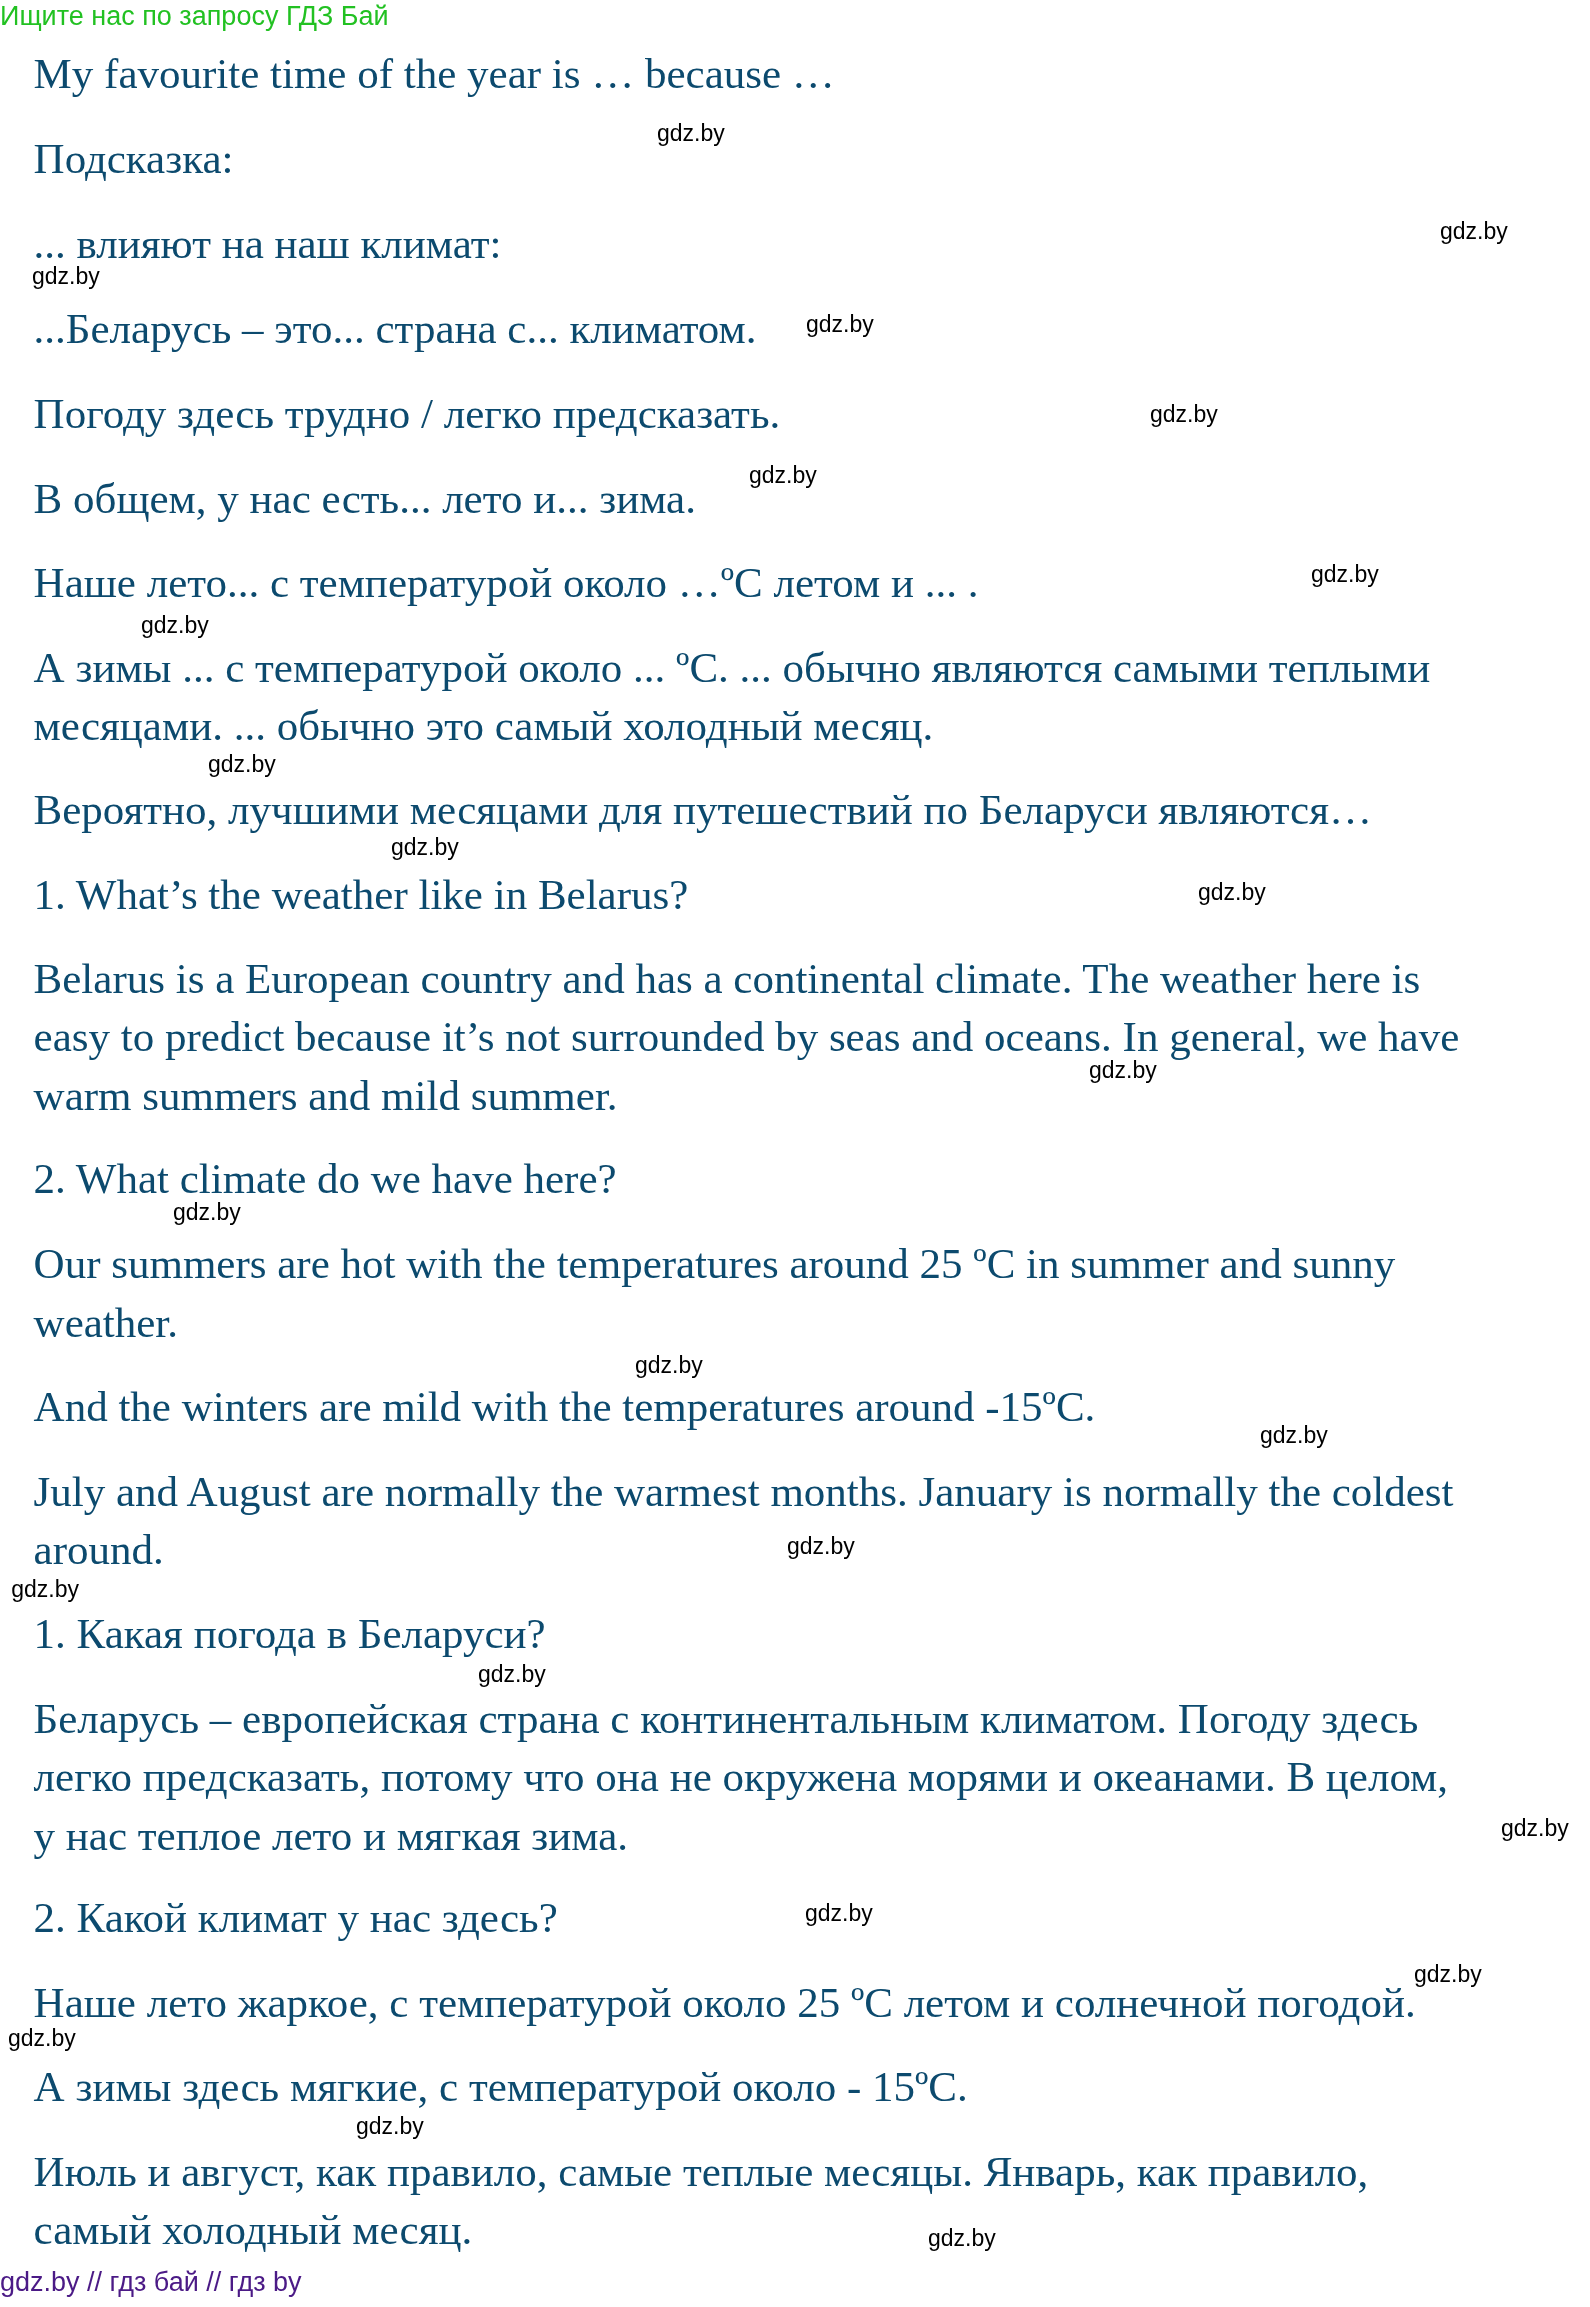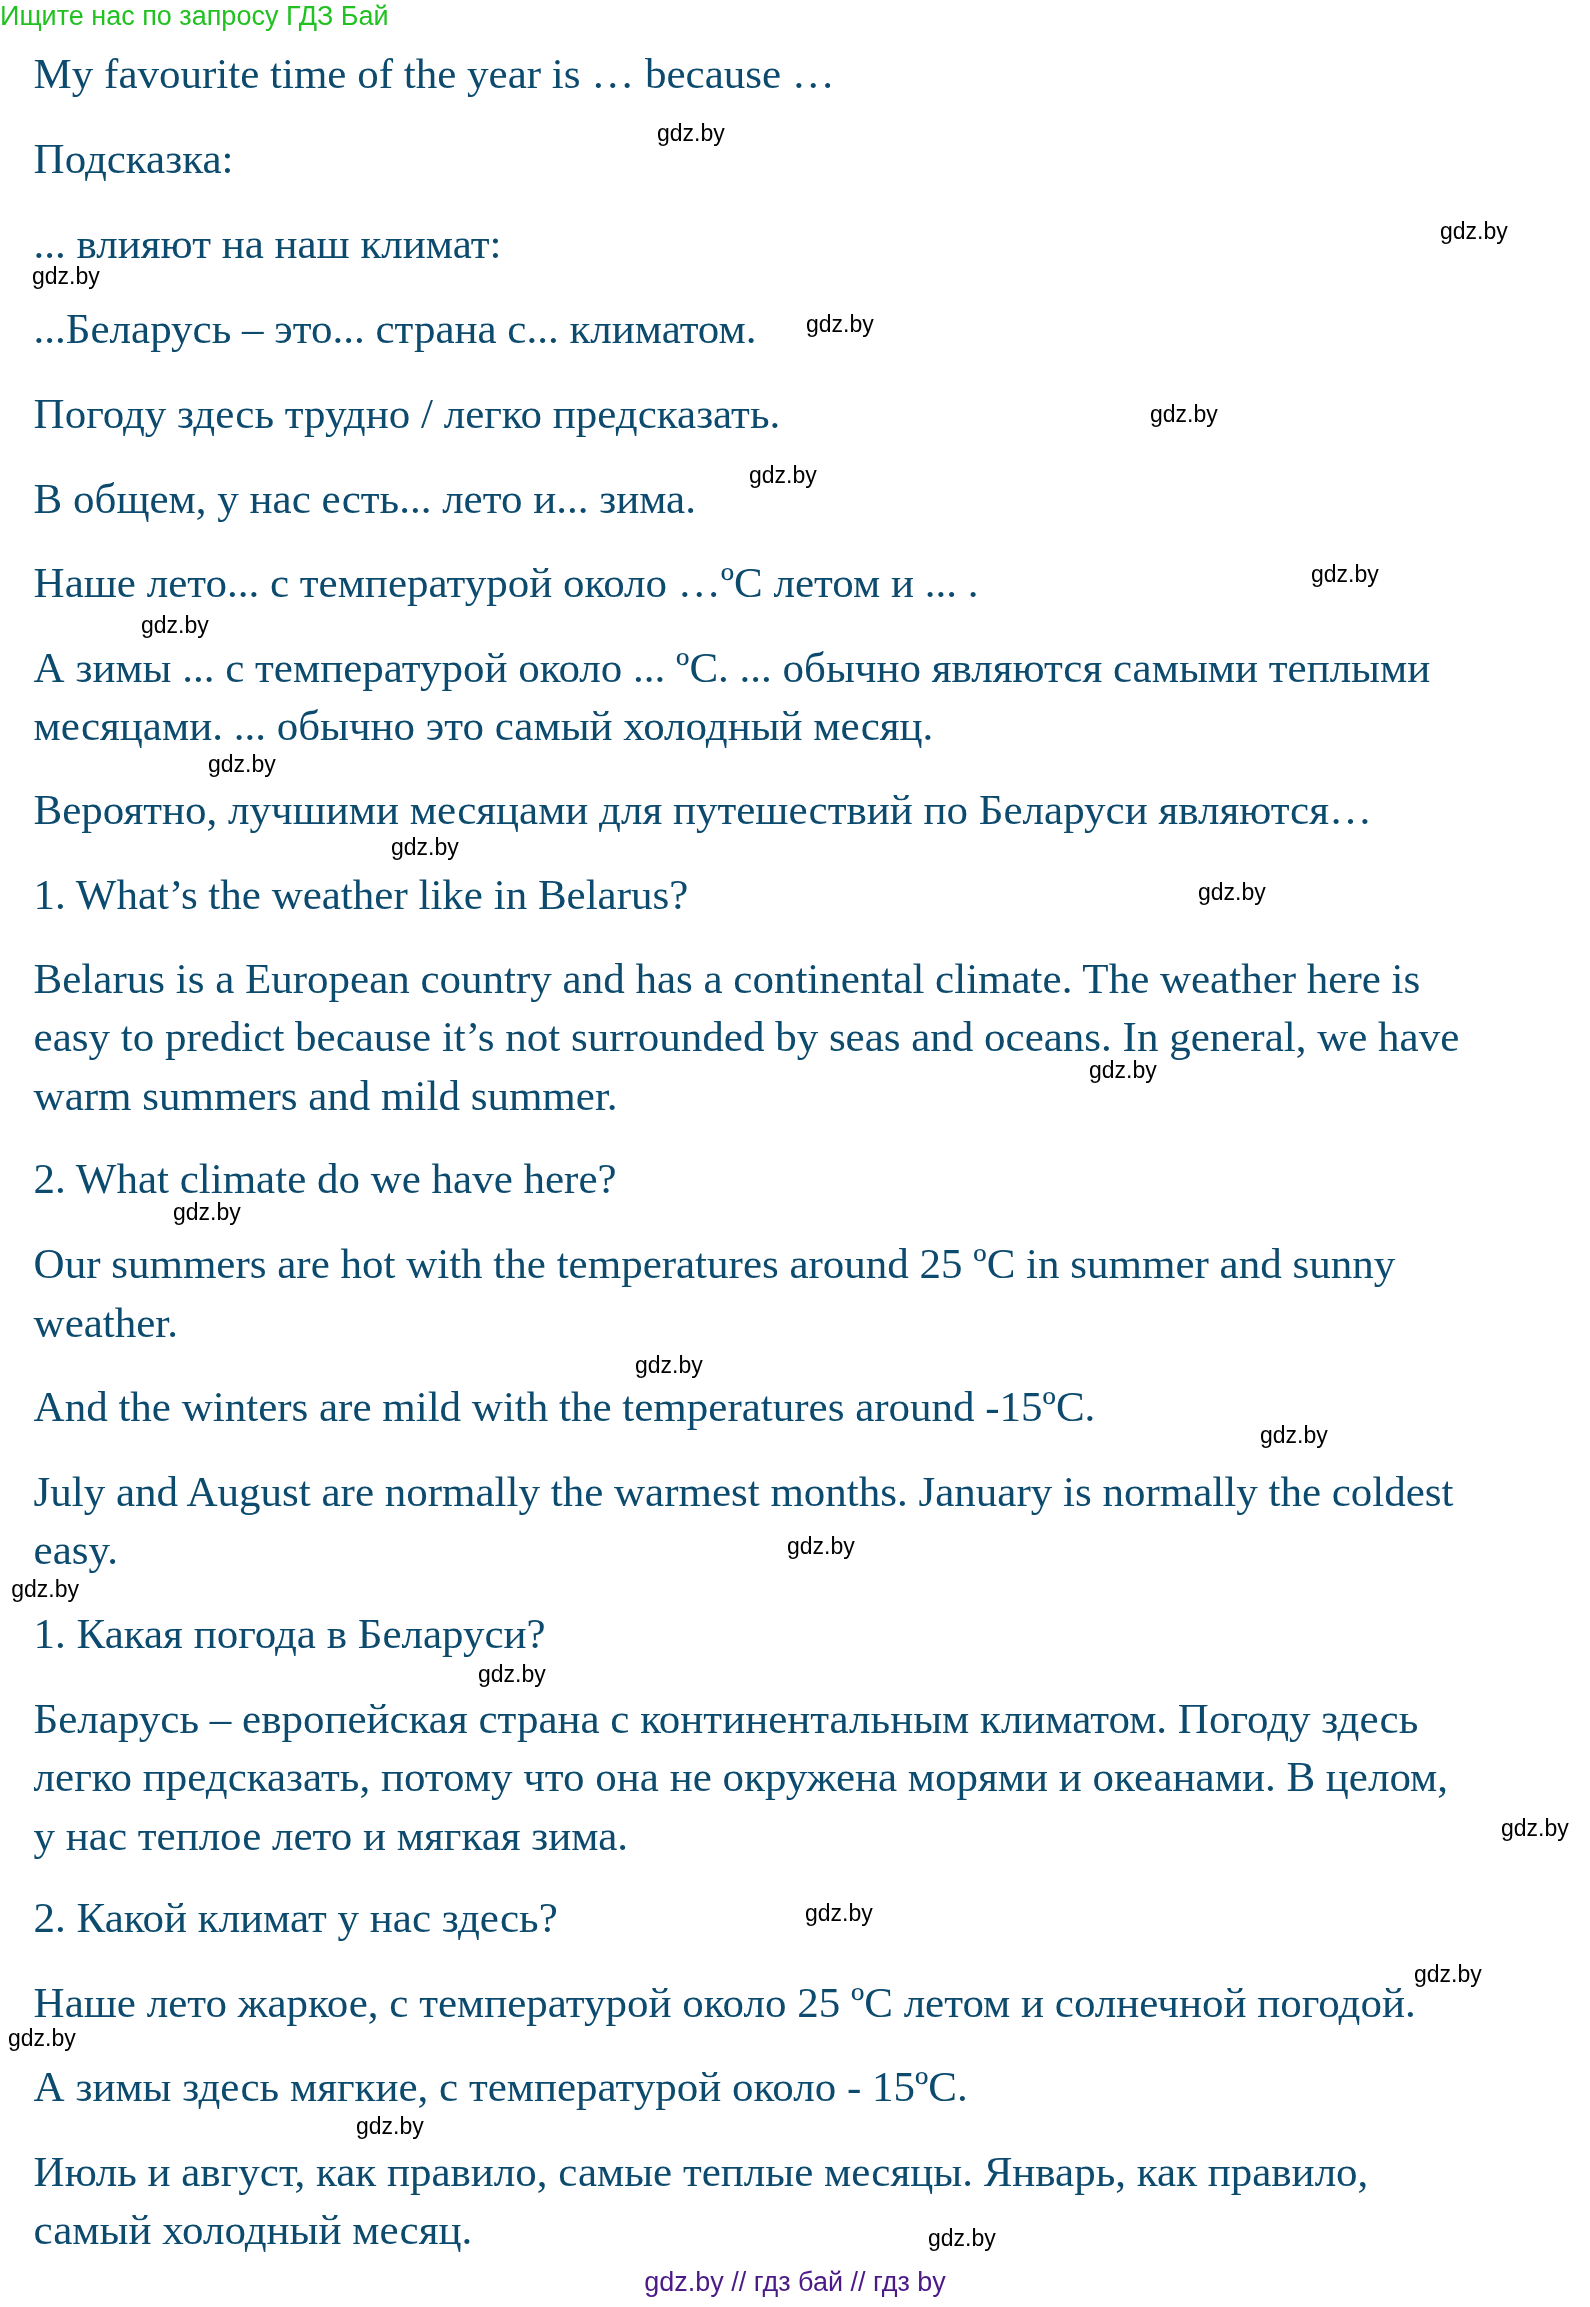--- a/index.html
+++ b/index.html
@@ -1,20 +1,20 @@
 <!DOCTYPE html>
 <html style="font-size:13px"><head>
 <meta charset="utf-8">
 <style>
   html,body{margin:0;padding:0;background:#fff;}
   body{width:1590px;height:2307px;position:relative;overflow:hidden;}
   .hdr{position:absolute;top:0;left:0;width:1590px;text-align:left;color:#22c122;font-family:"Liberation Sans",sans-serif;font-size:27px;line-height:32px;}
   .ln{position:absolute;left:17.6px;font-family:"Liberation Serif",serif;font-size:43px;color:#0c4a6e;white-space:nowrap;line-height:48px;margin-left:16px;}
   .wm{position:absolute;font-family:"Liberation Sans",sans-serif;font-size:23px;color:#000;white-space:nowrap;}
-  .ftr{position:absolute;top:2267px;left:0;width:1590px;text-align:center;color:#4b1a86;font-family:"Liberation Sans",sans-serif;font-size:27px;}
+  .ftr{position:absolute;top:2267px;left:0;width:1590px;color:#4b1a86;font-family:"Liberation Sans",sans-serif;font-size:27px;}
 </style>
 </head>
 <body>
 
 <div class="hdr">Ищите нас по запросу ГДЗ Бай</div>
 
 <div class="ln" style="top:50px">My favourite time of the year is … because …</div>
 <div class="ln" style="top:135px">Подсказка:</div>
 <div class="ln" style="top:220px">...  влияют на наш климат:</div>
 <div class="ln" style="top:305px">...Беларусь – это... страна с... климатом.</div>
@@ -26,21 +26,21 @@
 <div class="ln" style="top:786px">Вероятно, лучшими месяцами для путешествий по Беларуси являются…</div>
 <div class="ln" style="top:871px">1. What’s the weather like in Belarus?</div>
 <div class="ln" style="top:955px">Belarus is a European country and has a continental climate. The weather here is</div>
 <div class="ln" style="top:1013px">easy to predict because it’s not surrounded by seas and oceans. In general, we have</div>
 <div class="ln" style="top:1072px">warm summers and mild summer.</div>
 <div class="ln" style="top:1155px">2. What climate do we have here?</div>
 <div class="ln" style="top:1240px">Our summers are hot with the temperatures around 25 ºC in summer and sunny</div>
 <div class="ln" style="top:1299px">weather.</div>
 <div class="ln" style="top:1383px">And the winters are mild with the temperatures around -15ºC.</div>
 <div class="ln" style="top:1468px">July and August are normally the warmest months. January is normally the coldest</div>
-<div class="ln" style="top:1526px">easy.</div>
+<div class="ln" style="top:1526px">around.</div>
 <div class="ln" style="top:1610px">1. Какая погода в Беларуси?</div>
 <div class="ln" style="top:1695px">Беларусь – европейская страна с континентальным климатом. Погоду здесь</div>
 <div class="ln" style="top:1753px">легко предсказать, потому что она не окружена морями и океанами. В целом,</div>
 <div class="ln" style="top:1812px">у нас теплое лето и мягкая зима.</div>
 <div class="ln" style="top:1894px">2. Какой климат у нас здесь?</div>
 <div class="ln" style="top:1979px">Наше лето жаркое, с температурой около 25 ºC летом и солнечной погодой.</div>
 <div class="ln" style="top:2063px">А зимы здесь мягкие, с температурой около - 15ºC.</div>
 <div class="ln" style="top:2148px">Июль и август, как правило, самые теплые месяцы. Январь, как правило,</div>
 <div class="ln" style="top:2206px">самый холодный месяц.</div>
 

